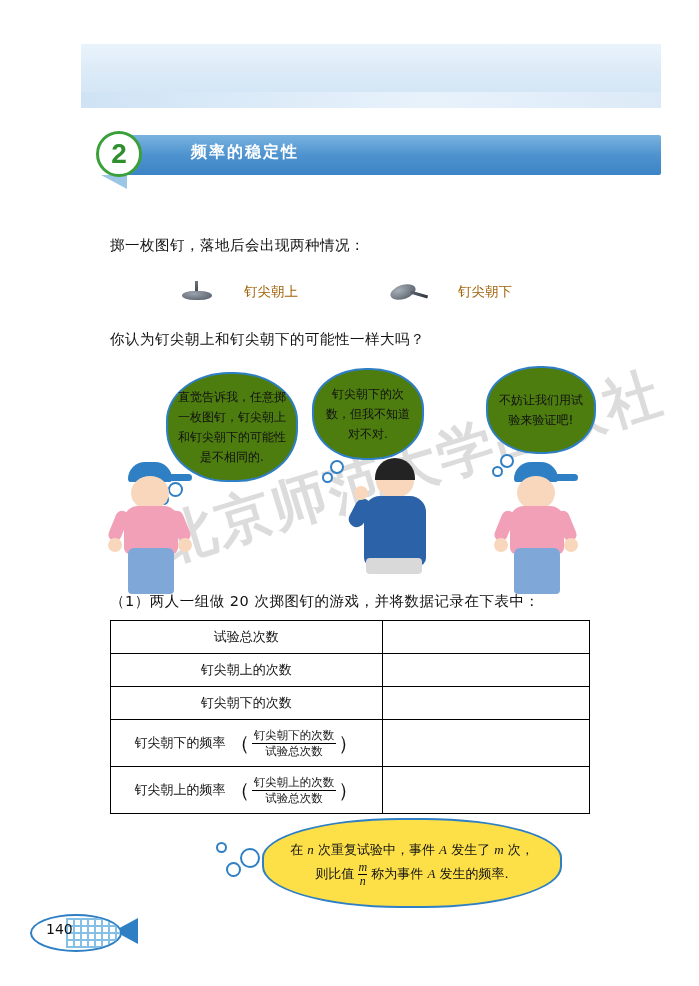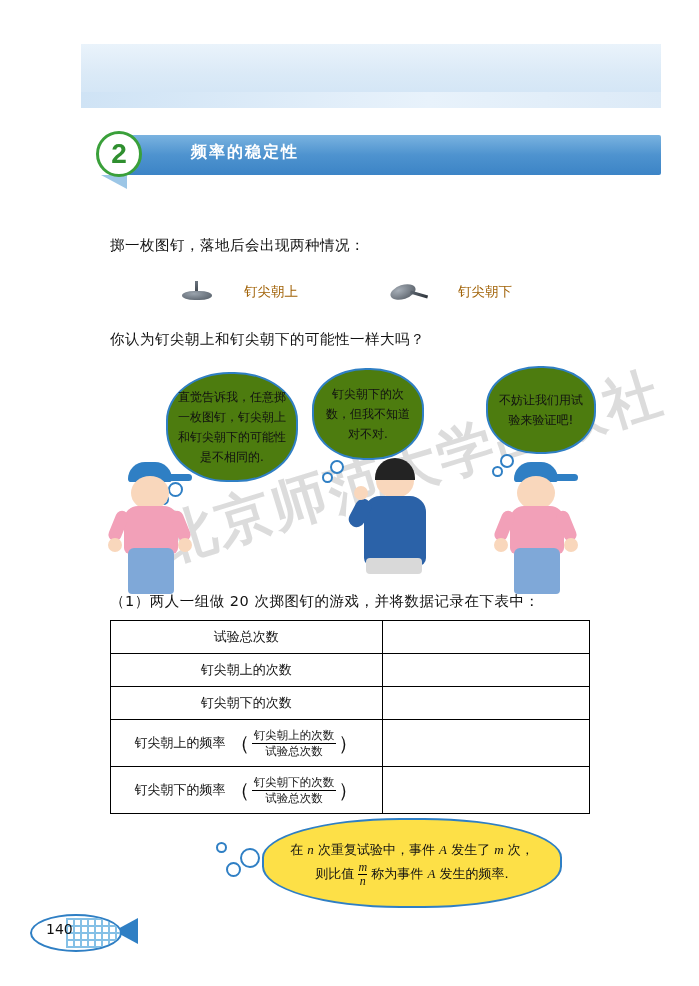--- a/index.html
+++ b/index.html
@@ -482,32 +482,32 @@
     <tr>
       <td class="label">钉尖朝上的次数</td>
       <td class="value"></td>
     </tr>
     <tr>
       <td class="label">钉尖朝下的次数</td>
       <td class="value"></td>
     </tr>
     <tr class="tall">
       <td class="label">
+        <span>钉尖朝下的频率</span>
+        <span class="paren">（</span><span class="frac"><span class="num">钉尖朝下的次数</span><span class="den">试验总次数</span></span><span class="paren">）</span>
+      </td>
+      <td class="value"></td>
+    </tr>
+    <tr class="tall">
+      <td class="label">
         <span>钉尖朝上的频率</span>
         <span class="paren">（</span><span class="frac"><span class="num">钉尖朝上的次数</span><span class="den">试验总次数</span></span><span class="paren">）</span>
       </td>
       <td class="value"></td>
     </tr>
-    <tr class="tall">
-      <td class="label">
-        <span>钉尖朝下的频率</span>
-        <span class="paren">（</span><span class="frac"><span class="num">钉尖朝下的次数</span><span class="den">试验总次数</span></span><span class="paren">）</span>
-      </td>
-      <td class="value"></td>
-    </tr>
   </tbody>
     </table>
 
   <div class="def-t3"></div>
   <div class="def-t2"></div>
   <div class="def-t1"></div>
   <div class="def-bubble">
     <span><span>在 </span><span class="ital">n</span><span> 次重复试验中，事件 </span><span class="ital">A</span><span> 发生了 </span><span class="ital">m</span><span> 次，则比值 </span><span class="fr-inline"><span class="num">m</span><span class="den">n</span></span><span> 称为事件 </span><span class="ital">A</span><span> 发生的频率.</span></span>
   </div>
 

